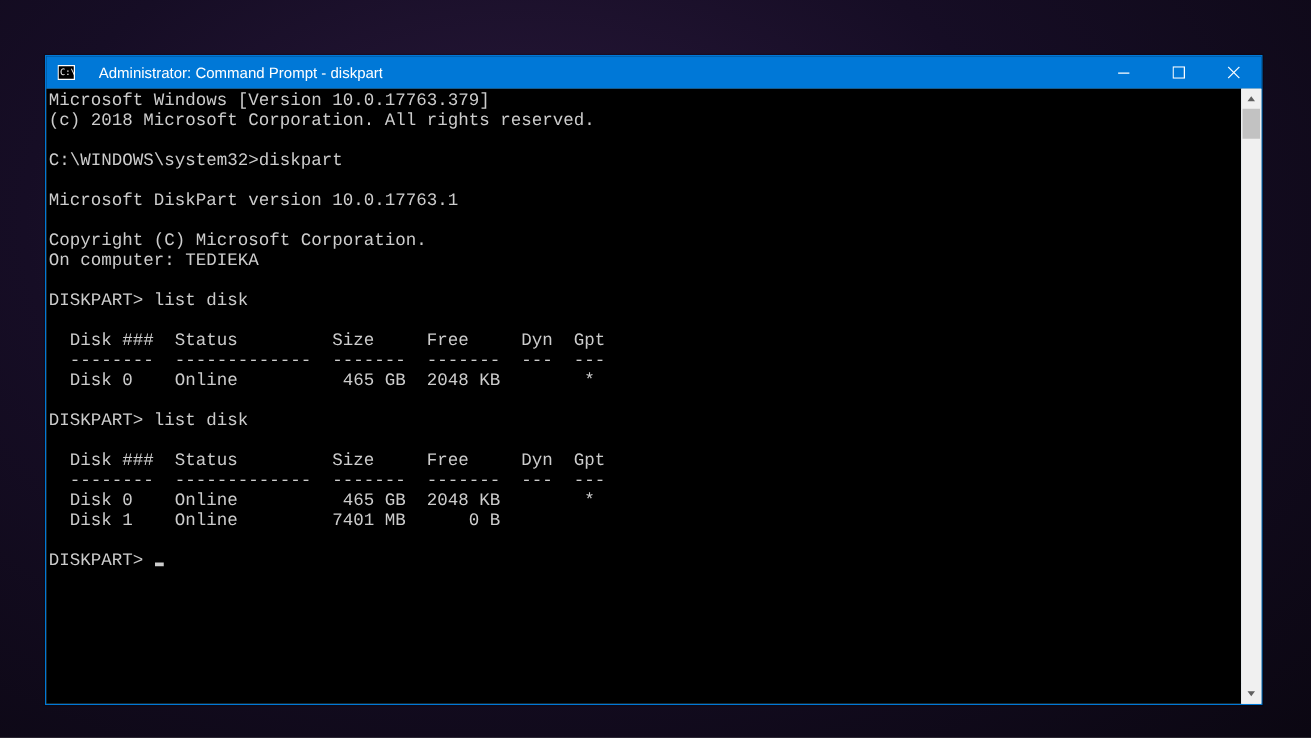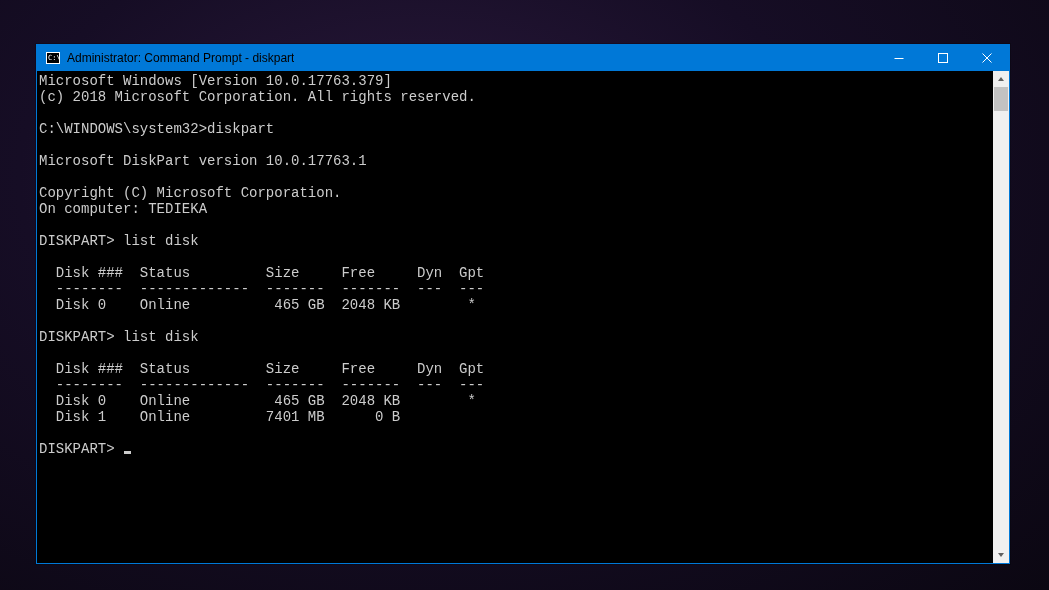--- a/index.html
+++ b/index.html
@@ -32,25 +32,26 @@
     flex: 0 0 26px;
     user-select: none;
   }
   .titlebar .app-icon {
     width: 16px; height: 16px;
     margin: 0 6px 0 8px;
     display: flex; align-items: center; justify-content: center;
   }
   .titlebar .app-icon svg { display: block; }
   .titlebar .title {
-    color: #000000;
+    color: #ffffff;
     font-size: 12px;
     line-height: 26px;
     white-space: nowrap;
     overflow: hidden;
+    margin-left: 12px;
   }
   .titlebar .spacer { flex: 1; }
   .titlebar .win-btn {
     width: 44px; height: 26px;
     display: flex; align-items: center; justify-content: center;
     color: #fff;
   }
   .titlebar .win-btn svg { display: block; }
 
   .client-area {

